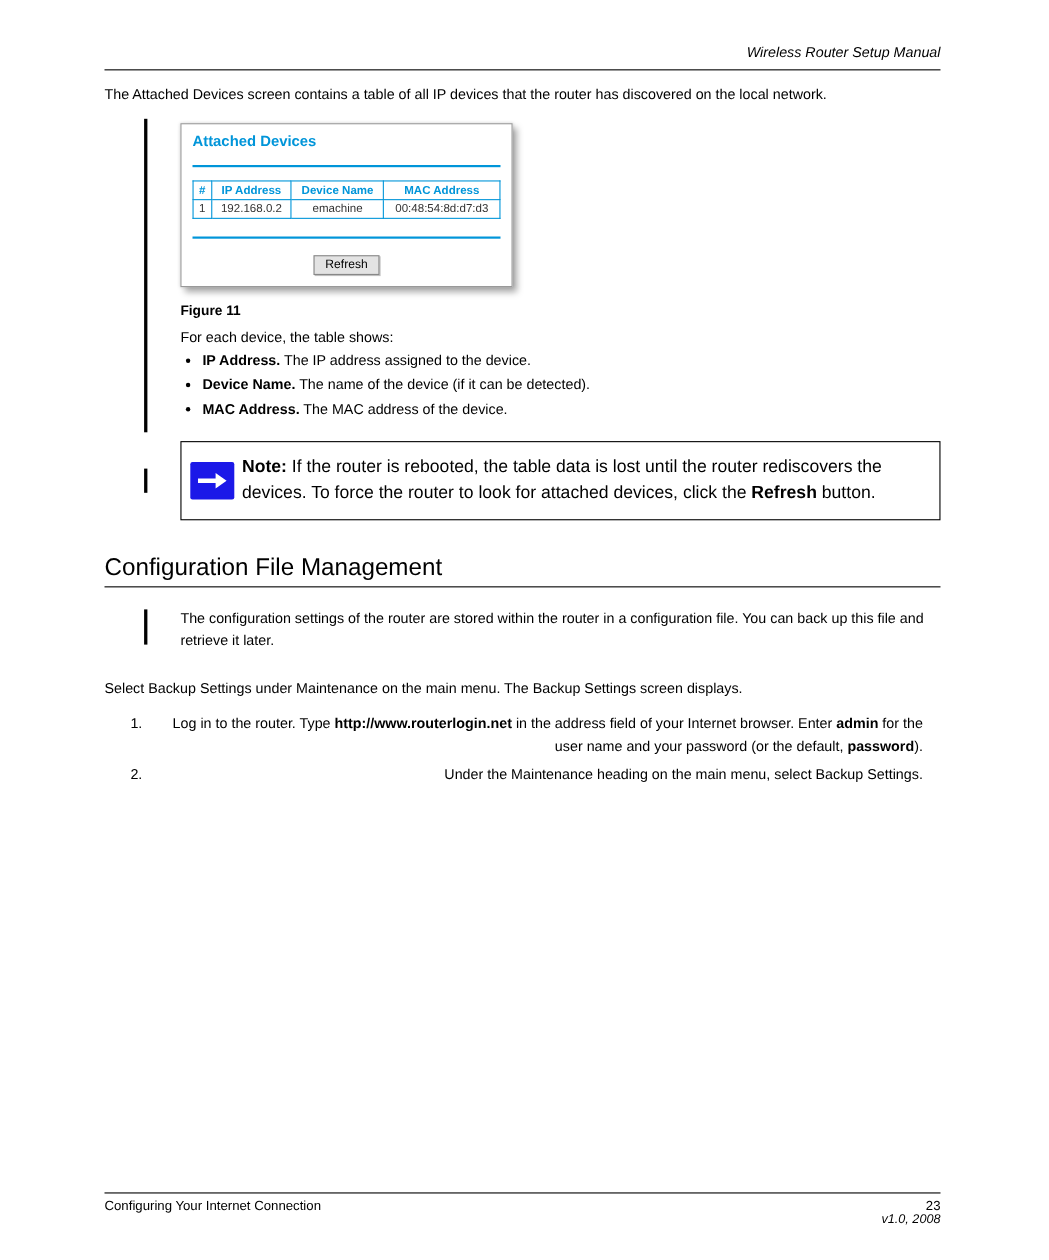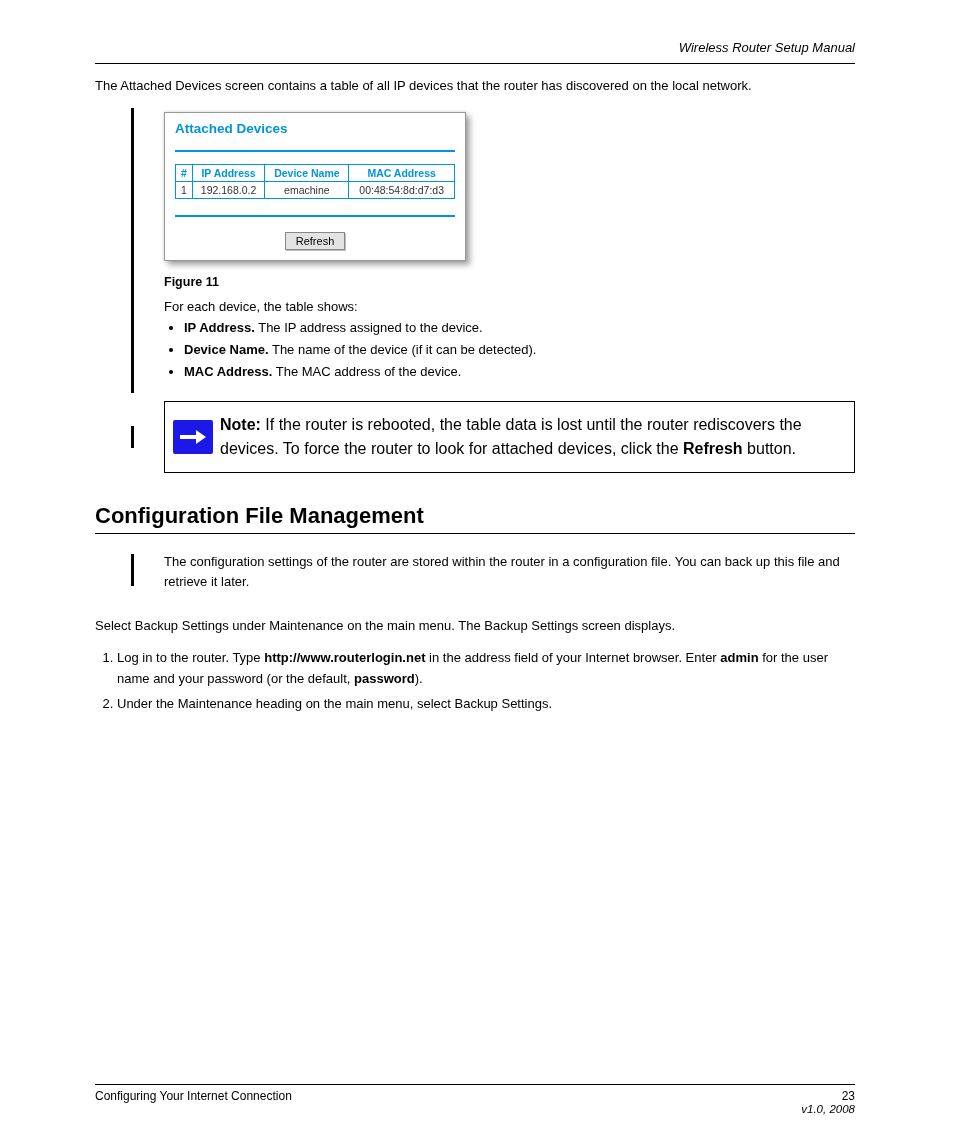--- a/index.html
+++ b/index.html
@@ -148,29 +148,29 @@
     font-size: 16px;
     display: flex;
     align-items: center;
     padding-right: 14px;
     line-height: 1.5;
   }
   .section-heading {
     font-size: 22px;
     color: #000;
     margin: 30px 0 4px 0;
-    font-weight: bold;
+    font-weight: normal;
   }
   .step-list {
     font-size: 13px;
     line-height: 1.6;
     margin: 8px 0 0 0;
     padding-left: 22px;
   }
-  .step-list li { margin: 4px 0; }
+  .step-list li { margin: 4px 16px; text-align: right; }
   .footer {
     position: absolute;
     left: 95px;
     right: 95px;
     bottom: 30px;
   }
   .footer-hr {
     border: none;
     border-top: 1px solid #000;
     margin-bottom: 4px;

